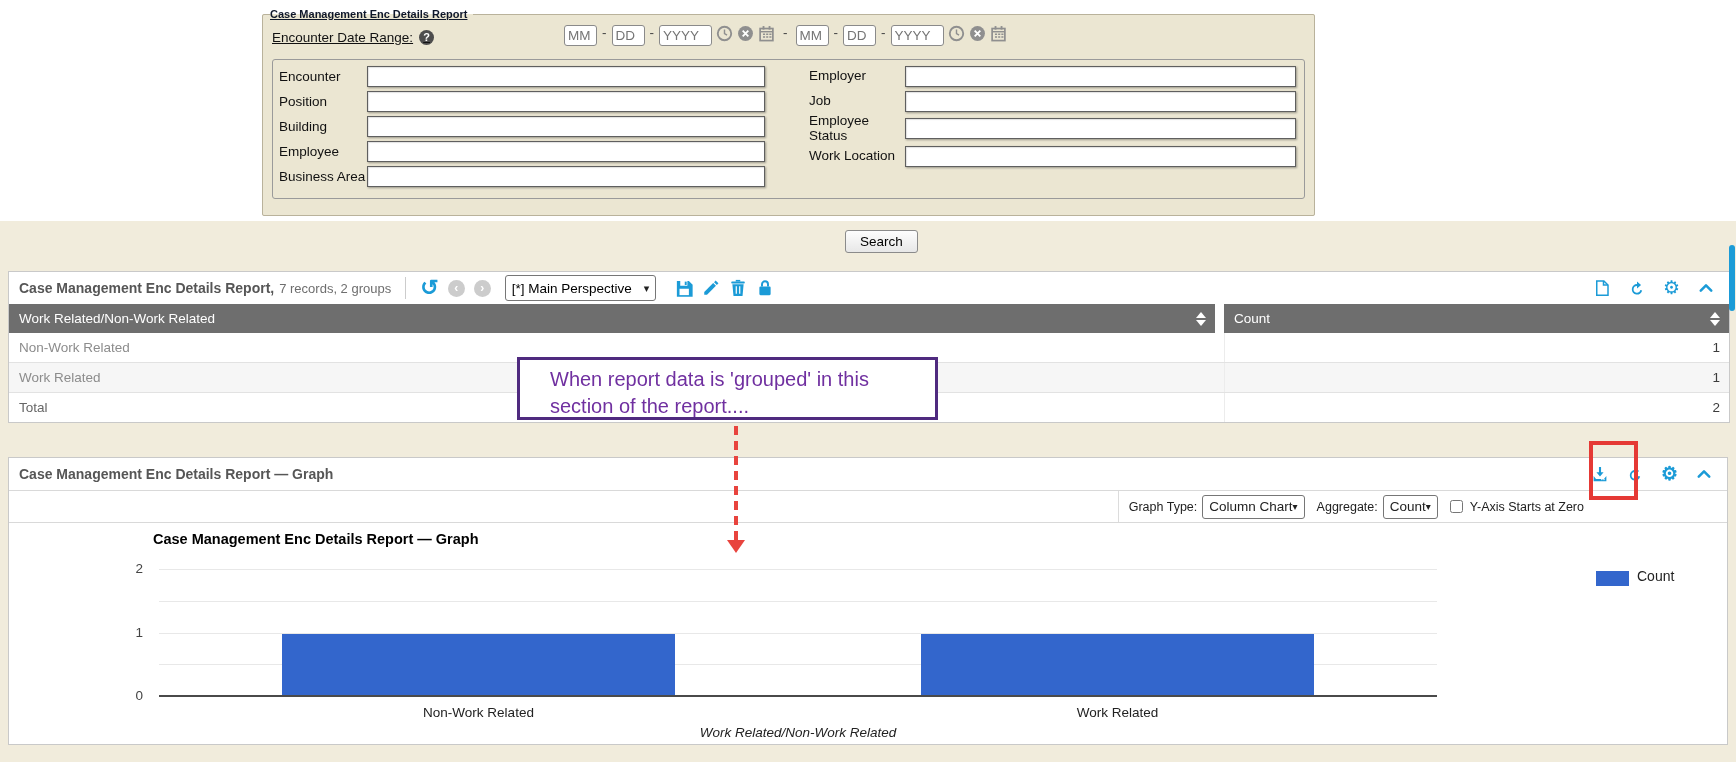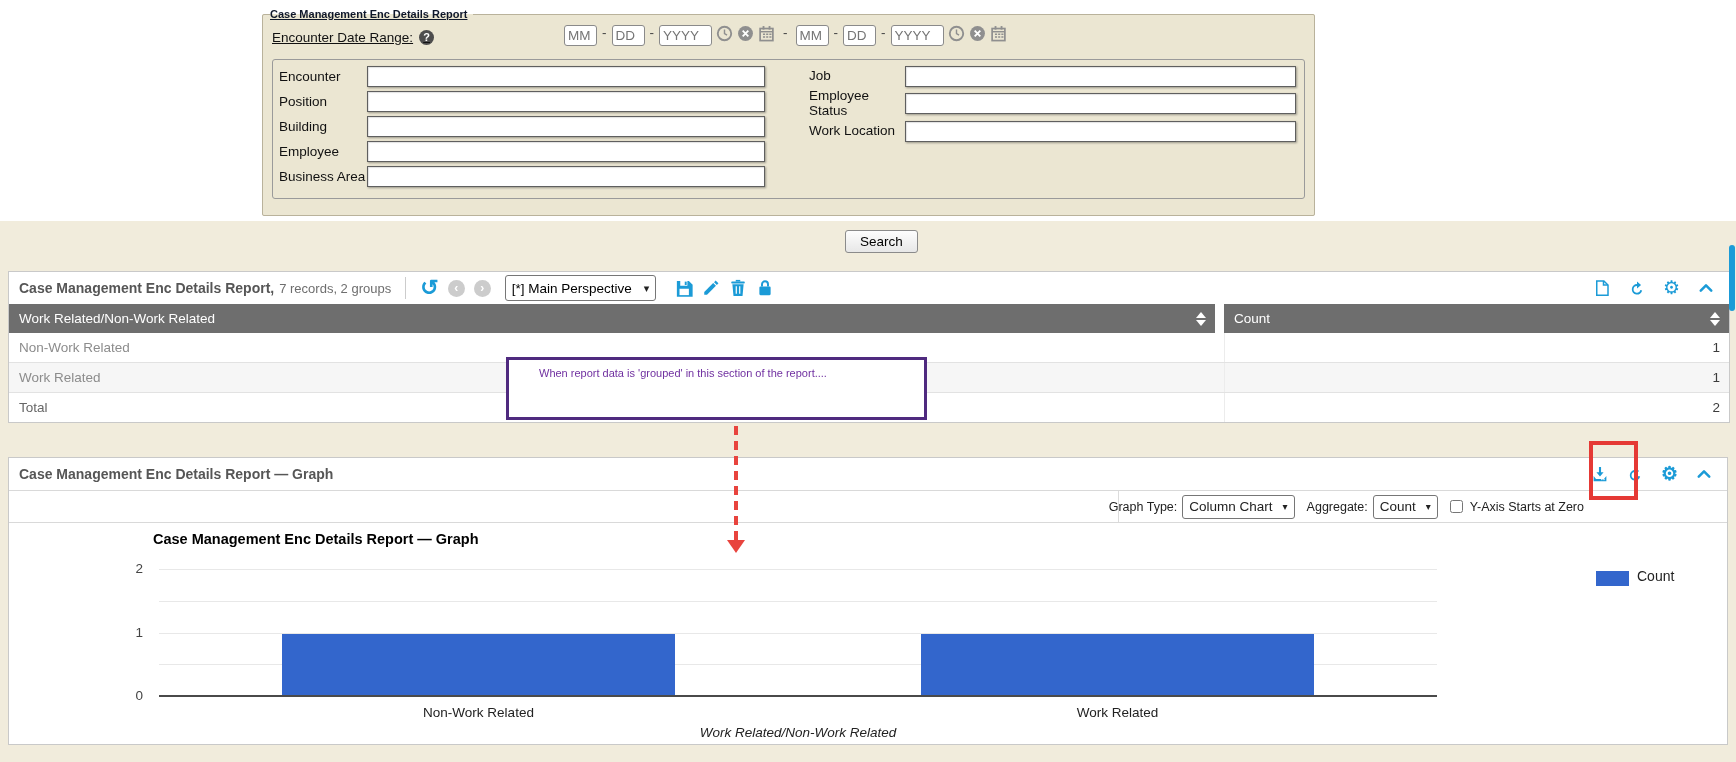--- a/index.html
+++ b/index.html
@@ -49,31 +49,31 @@
   .tri-up{width:0;height:0;border-left:5px solid transparent;border-right:5px solid transparent;border-bottom:6px solid #fff;}
   .tri-down{width:0;height:0;border-left:5px solid transparent;border-right:5px solid transparent;border-top:6px solid #fff;}
   .trow{display:flex;height:29px;align-items:center;border-bottom:1px solid #e2e2e2;font-size:13.5px;}
   .trow.alt{background:#f6f6f6;}
   .trow:last-child{border-bottom:none;}
   .cell-group{flex:1;padding-left:10px;color:#8c8c8c;}
   .trow.total .cell-group{color:#666;}
   .cell-count{width:505px;text-align:right;padding-right:9px;color:#3c3c3c;border-left:1px solid #ececec;height:100%;display:flex;align-items:center;justify-content:flex-end;box-sizing:border-box;}
 
   
-  .annotation{position:absolute;left:506px;top:357px;width:421px;height:63px;background:#fff;border:3px solid #4f2a7f;box-sizing:border-box;padding:6px 10px 0 30px;font-size:11px;color:#7030a0;line-height:1.35;z-index:5;}
+  .annotation{position:absolute;left:517px;top:357px;width:421px;height:63px;background:#fff;border:3px solid #4f2a7f;box-sizing:border-box;padding:6px 10px 0 30px;font-size:20px;color:#7030a0;line-height:1.35;z-index:5;}
   .dash-arrow{position:absolute;left:734px;top:426px;width:4px;height:114px;background:repeating-linear-gradient(to bottom,#e8443e 0 9px,rgba(0,0,0,0) 9px 15px);z-index:6;}
   .arrow-head{position:absolute;left:727px;top:540px;width:0;height:0;border-left:9px solid transparent;border-right:9px solid transparent;border-top:13px solid #e8443e;z-index:6;}
 
   
   .graph-panel{position:absolute;left:8px;top:457px;width:1720px;height:288px;background:#fff;border:1px solid #c9c9c9;box-sizing:border-box;}
   .graph-header{height:33px;display:flex;align-items:center;border-bottom:1px solid #d9d9d9;padding-left:10px;font-weight:bold;color:#565656;font-size:14px;box-sizing:border-box;}
   .graph-controls{height:32px;display:flex;align-items:center;justify-content:flex-end;border-bottom:1px solid #d9d9d9;font-size:12.5px;color:#222;padding-right:143px;box-sizing:border-box;position:relative;}
   .ctrl-vline{position:absolute;left:1109px;top:0;bottom:0;width:1px;background:#dcdcdc;}
   .ctrl-label{margin-left:12px;}
-  .ctrl-select{border:1px solid #767676;border-radius:3px;height:22px;display:flex;align-items:center;padding:0 6px;gap:10px;background:#fff;font-size:13.5px;margin-left:5px;cursor:pointer;}
+  .ctrl-select{border:1px solid #767676;border-radius:3px;height:22px;display:flex;align-items:center;padding:0 6px;gap:0;background:#fff;font-size:13.5px;margin-left:5px;cursor:pointer;}
   .ctrl-select .car{font-size:10px;}
   .zero-chk{margin-left:12px;width:13px;height:13px;cursor:pointer;}
   .zero-lbl{margin-left:4px;}
 
   
   .chart-wrap{position:relative;height:221px;}
   .chart-title{position:absolute;left:144px;top:8px;font-weight:bold;font-size:14.5px;color:#000;}
   .plot{position:absolute;left:150px;top:47px;width:1278px;height:127px;}
   .gridline{position:absolute;left:0;right:0;height:1px;background:#e8e8e8;}
   .gridline.axisline{height:2px;background:#4a4a4a;z-index:2;}
@@ -173,20 +173,24 @@
         <div class="frow">
             <span class="flabel">Employee</span>
             <input class="tinput" value="" style="">
           </div>
         <div class="frow">
             <span class="flabel">Business Area</span>
             <input class="tinput" value="" style="">
           </div>
       </div>
       <div class="fcol-right">
+        <div class="frow">
+            <span class="flabel">Employer</span>
+            <input class="tinput" value="" style="">
+          </div>
         <div class="frow">
             <span class="flabel">Job</span>
             <input class="tinput" value="" style="">
           </div>
         <div class="frow">
             <span class="flabel">Employee Status</span>
             <input class="tinput" value="" style="">
           </div>
         <div class="frow">
             <span class="flabel">Work Location</span>

